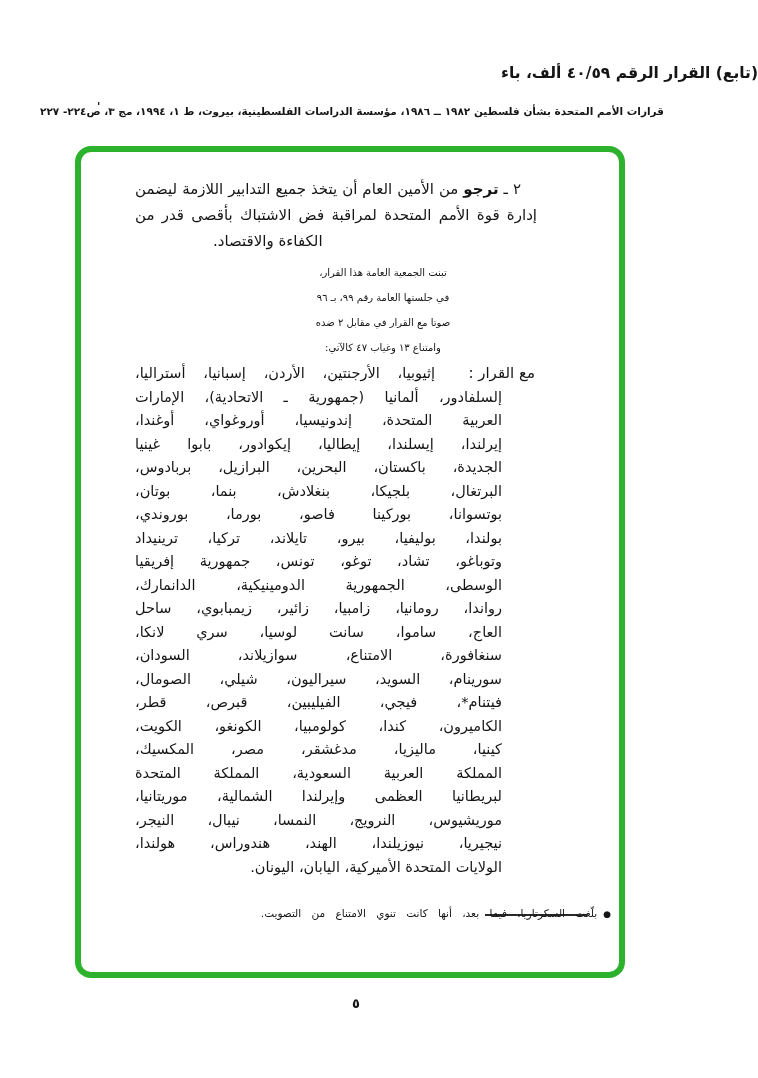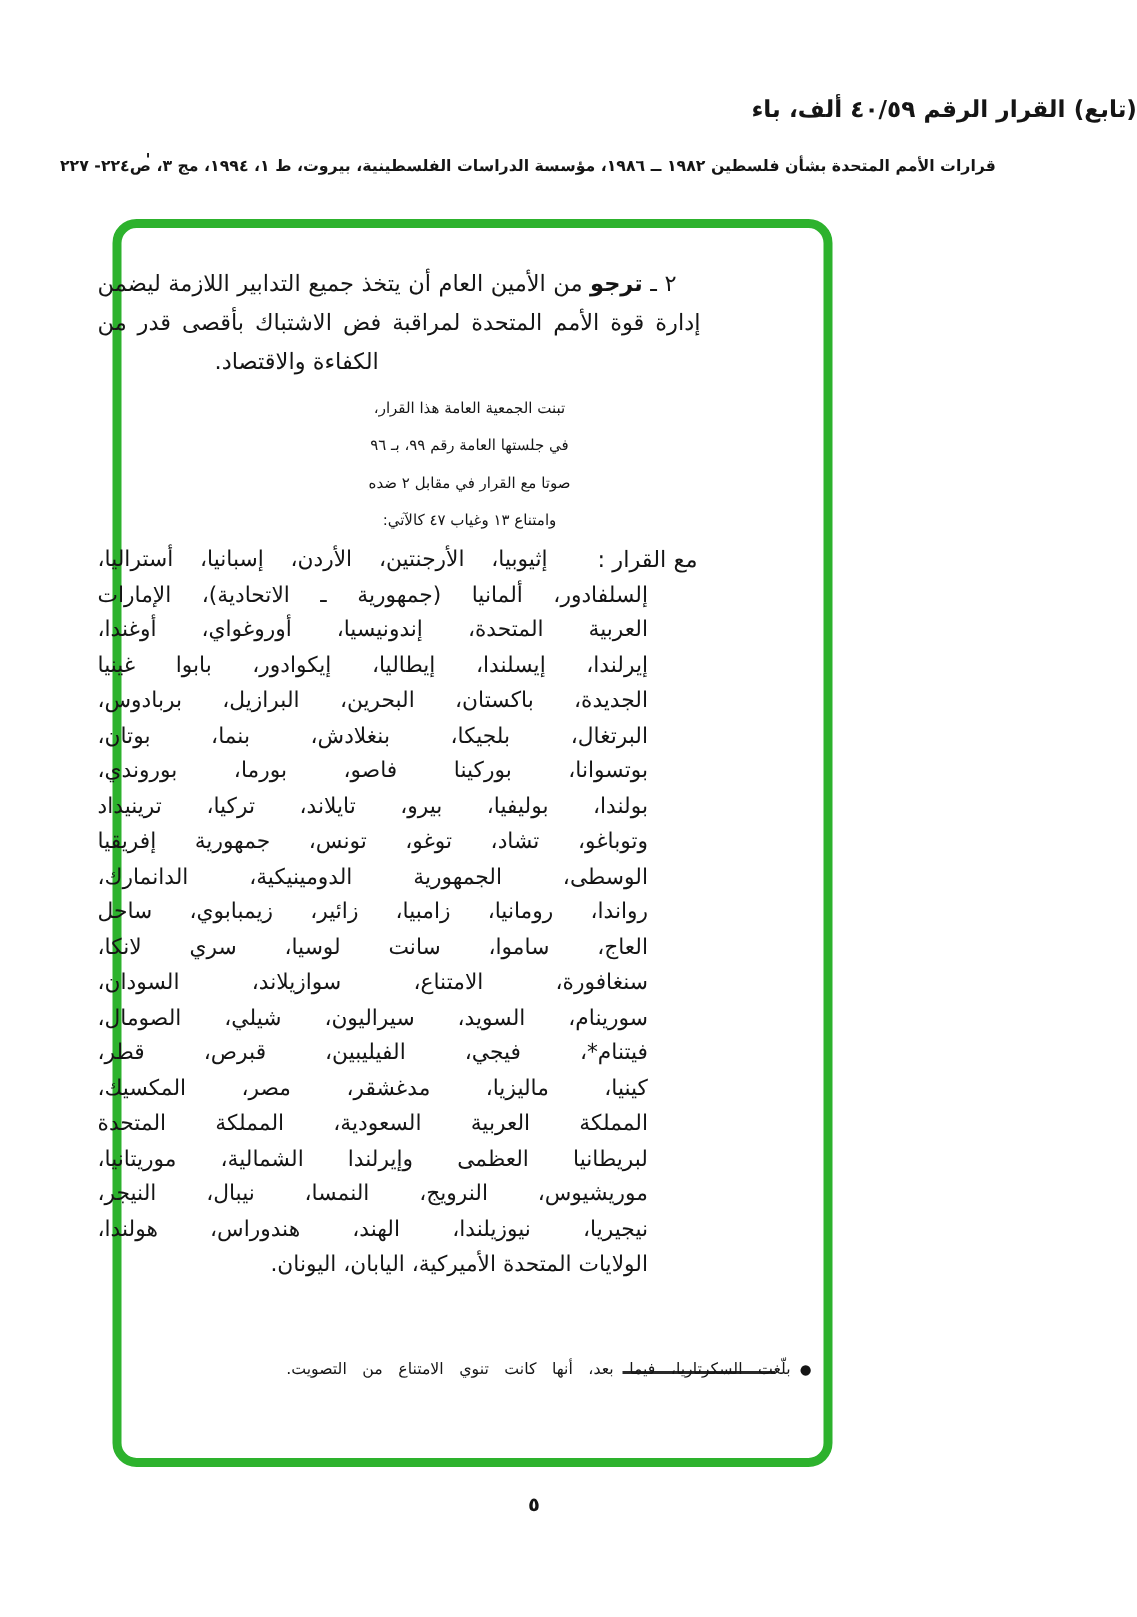--- a/index.html
+++ b/index.html
@@ -15,21 +15,21 @@
     font-weight:bold; font-size:15.5px; letter-spacing:0.2px;
   }
   .doc-source {
     position:absolute; top:105px; left:40px; right:40px;
     text-align:left; font-weight:bold; font-size:10.5px; white-space:nowrap;
   }
   .ref-mark { position:absolute; top:100px; left:97px; font-size:11px; font-weight:bold; }
 
   
   .frame {
-    position:absolute; left:75px; top:146px; width:480px; height:832px;
+    position:absolute; left:75px; top:146px; width:550px; height:832px;
     border:6px solid #2db22d; border-radius:16px; background:#fff;
   }
 
   
   .column { position:absolute; top:24px; right:82px; width:402px; }
 
   .pline {
     font-size:15px; line-height:26px; height:26px; overflow:hidden;
     text-align:justify; text-align-last:justify;
   }
@@ -102,20 +102,21 @@
             <div class="vline">البرتغال، بلجيكا، بنغلادش، بنما، بوتان،</div>
             <div class="vline">بوتسوانا، بوركينا فاصو، بورما، بوروندي،</div>
             <div class="vline">بولندا، بوليفيا، بيرو، تايلاند، تركيا، ترينيداد</div>
             <div class="vline">وتوباغو، تشاد، توغو، تونس، جمهورية إفريقيا</div>
             <div class="vline">الوسطى، الجمهورية الدومينيكية، الدانمارك،</div>
             <div class="vline">رواندا، رومانيا، زامبيا، زائير، زيمبابوي، ساحل</div>
             <div class="vline">العاج، ساموا، سانت لوسيا، سري لانكا،</div>
             <div class="vline">سنغافورة، الامتناع، سوازيلاند، السودان،</div>
             <div class="vline">سورينام، السويد، سيراليون، شيلي، الصومال،</div>
             <div class="vline">فيتنام*، فيجي، الفيليبين، قبرص، قطر،</div>
+            <div class="vline">الكاميرون، كندا، كولومبيا، الكونغو، الكويت،</div>
             <div class="vline">كينيا، ماليزيا، مدغشقر، مصر، المكسيك،</div>
             <div class="vline">المملكة العربية السعودية، المملكة المتحدة</div>
             <div class="vline">لبريطانيا العظمى وإيرلندا الشمالية، موريتانيا،</div>
             <div class="vline">موريشيوس، النرويج، النمسا، نيبال، النيجر،</div>
             <div class="vline">نيجيريا، نيوزيلندا، الهند، هندوراس، هولندا،</div>
             <div class="vline">الولايات المتحدة الأميركية، اليابان، اليونان.</div>
           </div>
       </div>
 
     </div>

